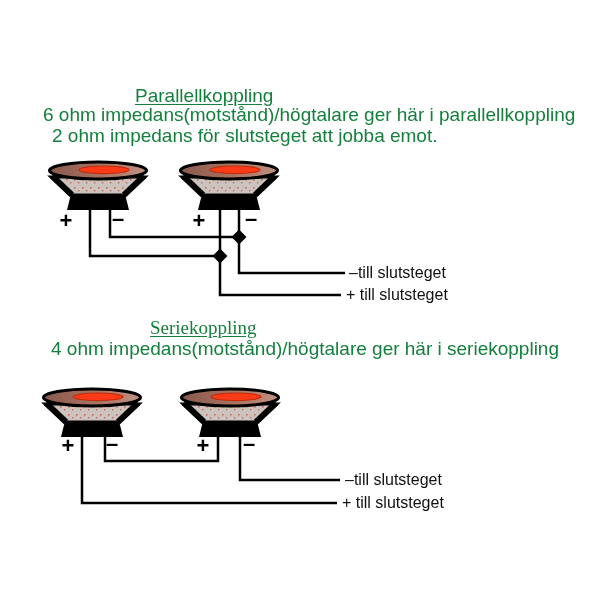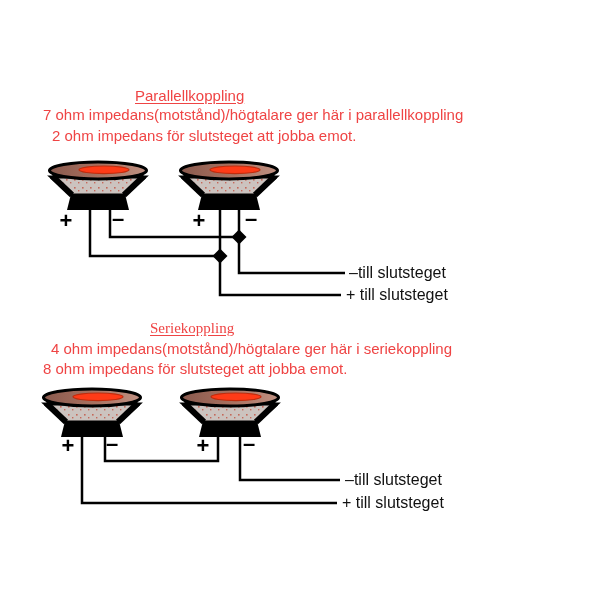--- a/index.html
+++ b/index.html
@@ -1,21 +1,21 @@
 <!DOCTYPE html>
 <html><head>
 <meta charset="utf-8">
 <style>
   html,body{margin:0;padding:0;background:#fff;}
   .stage{
     position:relative;width:600px;height:600px;background:#ffffff;overflow:hidden;
     font-family:"Liberation Sans",sans-serif;color:#111;
   }
   .diagram-svg{position:absolute;left:0;top:0;width:600px;height:600px;}
-  .t{position:absolute;white-space:nowrap;font-size:15px;line-height:16px;color:#ef4444;}
+  .t{position:absolute;white-space:nowrap;font-size:19px;line-height:16px;color:#15803d;}
   .title{text-decoration:underline;text-underline-offset:2px;}
   .sign{position:absolute;font-size:22px;font-weight:bold;line-height:14px;color:#000;transform:translate(-50%,-50%);}
   .lbl{position:absolute;font-size:16px;line-height:16px;color:#111;white-space:nowrap;}
 </style>
 </head>
 <body>
 
 <div class="stage">
 
   <svg class="diagram-svg" viewBox="0 0 600 600" xmlns="http://www.w3.org/2000/svg">
@@ -64,34 +64,33 @@
       </g>
 
     <g stroke="#000" stroke-width="2.5" fill="none">
       <path d="M82,432 L82,503 L337,503"></path>
       <path d="M105,432 L105,461 L218,461 L218,432"></path>
       <path d="M240,432 L240,480 L340,480"></path>
     </g>
   </svg>
 
   <div class="t title" style="left:135px;top:88px;">Parallellkoppling</div>
-  <div class="t" style="left:43px;top:107px;">7 ohm impedans(motstånd)/högtalare ger här i parallellkoppling</div>
+  <div class="t" style="left:43px;top:107px;">6 ohm impedans(motstånd)/högtalare ger här i parallellkoppling</div>
   <div class="t" style="left:52px;top:128px;">2 ohm impedans för slutsteget att jobba emot.</div>
 
   <div class="sign" style="left:66px;top:221px;">+</div>
   <div class="sign" style="left:118px;top:219px;">–</div>
   <div class="sign" style="left:199px;top:221px;">+</div>
   <div class="sign" style="left:251px;top:219px;">–</div>
 
   <div class="lbl" style="left:349px;top:265px;">–till slutsteget</div>
   <div class="lbl" style="left:346px;top:287px;">+ till slutsteget</div>
 
   <div class="t title" style="left:150px;top:320px;font-family:Liberation Serif, serif;">Seriekoppling</div>
   <div class="t" style="left:43px;top:341px;margin-left:8px;">4 ohm impedans(motstånd)/högtalare ger här i seriekoppling</div>
-  <div class="t" style="left:43px;top:361px;">8 ohm impedans för slutsteget att jobba emot.</div>
 
   <div class="sign" style="left:68px;top:446px;">+</div>
   <div class="sign" style="left:112px;top:444px;">–</div>
   <div class="sign" style="left:203px;top:446px;">+</div>
   <div class="sign" style="left:249px;top:444px;">–</div>
 
   <div class="lbl" style="left:345px;top:472px;">–till slutsteget</div>
   <div class="lbl" style="left:342px;top:495px;">+ till slutsteget</div>
 
 </div>

